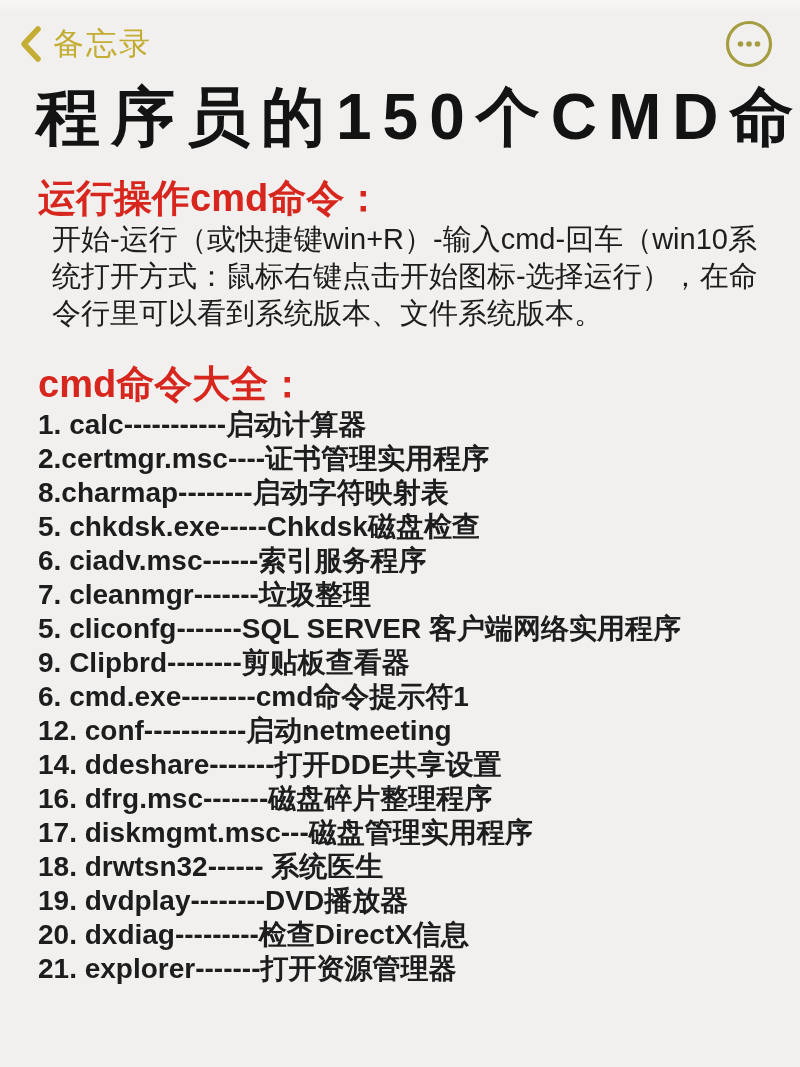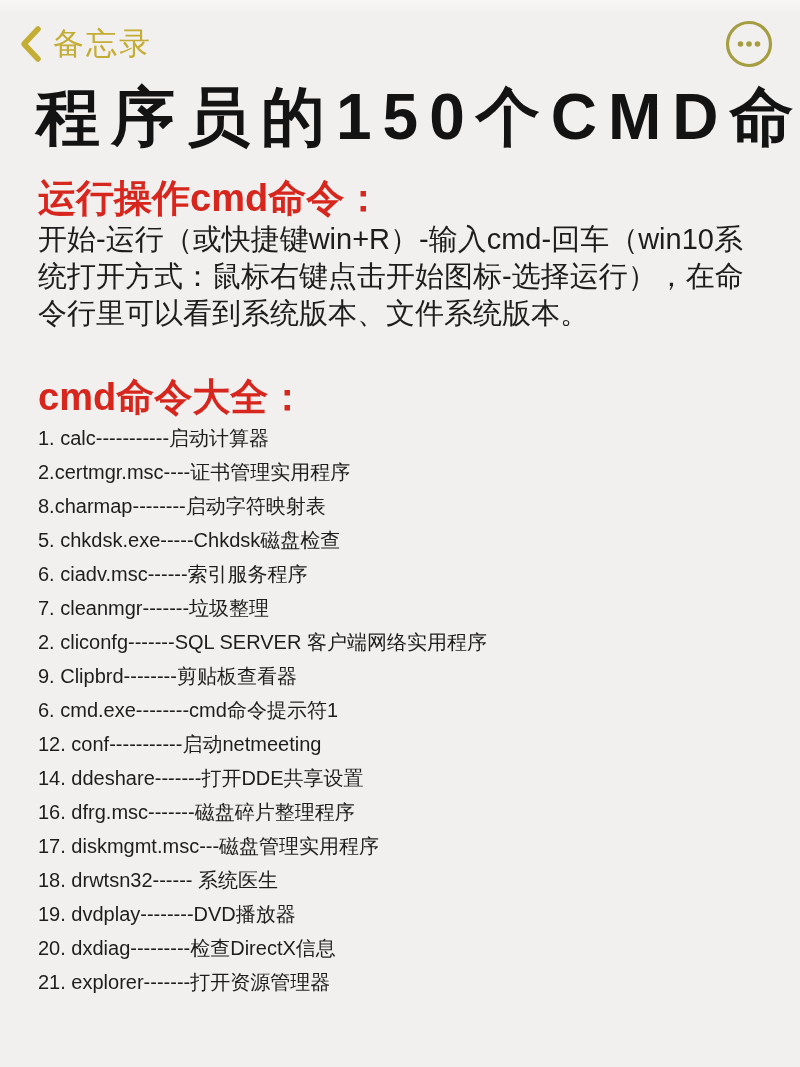--- a/index.html
+++ b/index.html
@@ -57,32 +57,32 @@
     white-space: nowrap;
   }
   .red-heading {
     margin: 22px 0 0 38px;
     font-size: 38px;
     line-height: 1.15;
     font-weight: 800;
     color: #d7261d;
   }
   .run-body {
-    margin: 1px 32px 0 38px;
+    margin: 1px 32px 0 52px;
     font-size: 29px;
     line-height: 37px;
     font-weight: 500;
     color: #1d1d1d;
   }
-  .red-heading.second { margin-top: 44px; }
+  .red-heading.second { margin-top: 31px; }
   .cmd-list { margin: 1px 30px 0 38px; }
   .cmd-line {
-    font-size: 20px;
+    font-size: 28px;
     line-height: 34px;
-    font-weight: 400;
+    font-weight: 700;
     color: #1d1d1d;
     white-space: nowrap;
   }
 </style>
 </head>
 <body>
 
 <div class="screen">
 
   <header class="nav">
@@ -117,21 +117,21 @@
 
     <h2 class="red-heading second">cmd命令大全：</h2>
 
     <div class="cmd-list">
       <div class="cmd-line">1. calc-----------启动计算器</div>
       <div class="cmd-line">2.certmgr.msc----证书管理实用程序</div>
       <div class="cmd-line">8.charmap--------启动字符映射表</div>
       <div class="cmd-line">5. chkdsk.exe-----Chkdsk磁盘检查</div>
       <div class="cmd-line">6. ciadv.msc------索引服务程序</div>
       <div class="cmd-line">7. cleanmgr-------垃圾整理</div>
-      <div class="cmd-line">2. cliconfg-------SQL SERVER 客户端网络实用程序</div>
+      <div class="cmd-line">5. cliconfg-------SQL SERVER 客户端网络实用程序</div>
       <div class="cmd-line">9. Clipbrd--------剪贴板查看器</div>
       <div class="cmd-line">6. cmd.exe--------cmd命令提示符1</div>
       <div class="cmd-line">12. conf-----------启动netmeeting</div>
       <div class="cmd-line">14. ddeshare-------打开DDE共享设置</div>
       <div class="cmd-line">16. dfrg.msc-------磁盘碎片整理程序</div>
       <div class="cmd-line">17. diskmgmt.msc---磁盘管理实用程序</div>
       <div class="cmd-line">18. drwtsn32------ 系统医生</div>
       <div class="cmd-line">19. dvdplay--------DVD播放器</div>
       <div class="cmd-line">20. dxdiag---------检查DirectX信息</div>
       <div class="cmd-line">21. explorer-------打开资源管理器</div>

